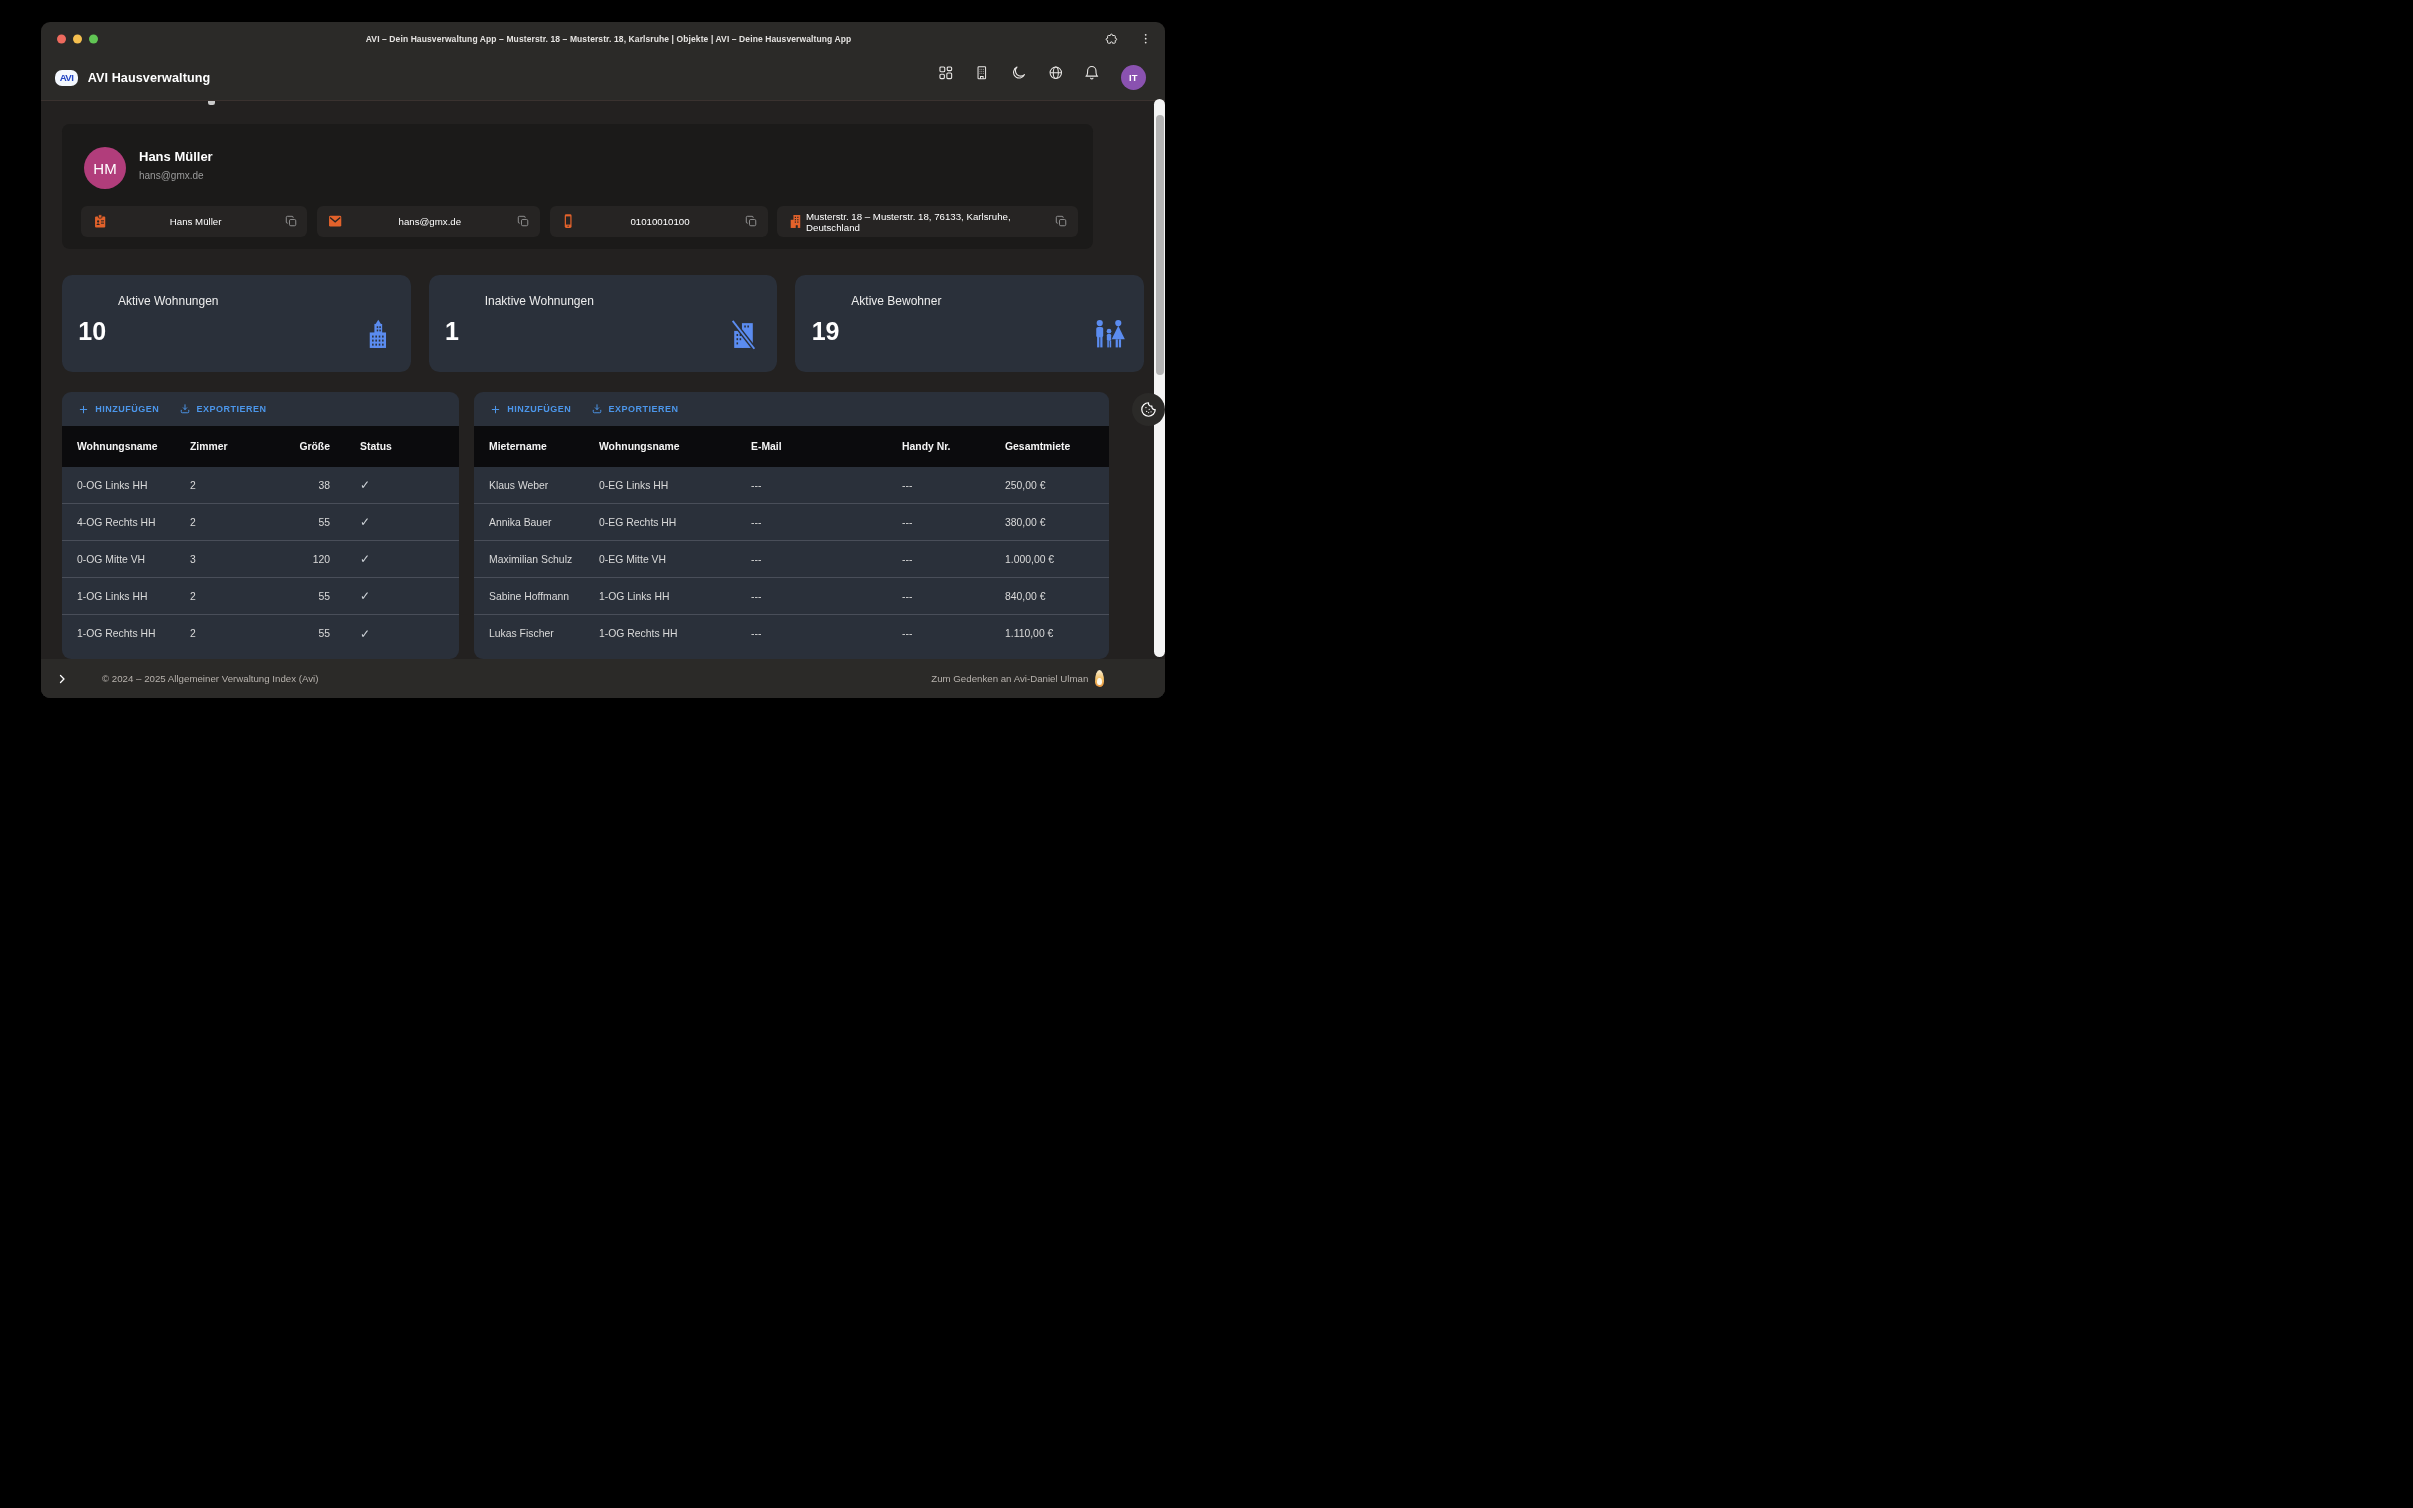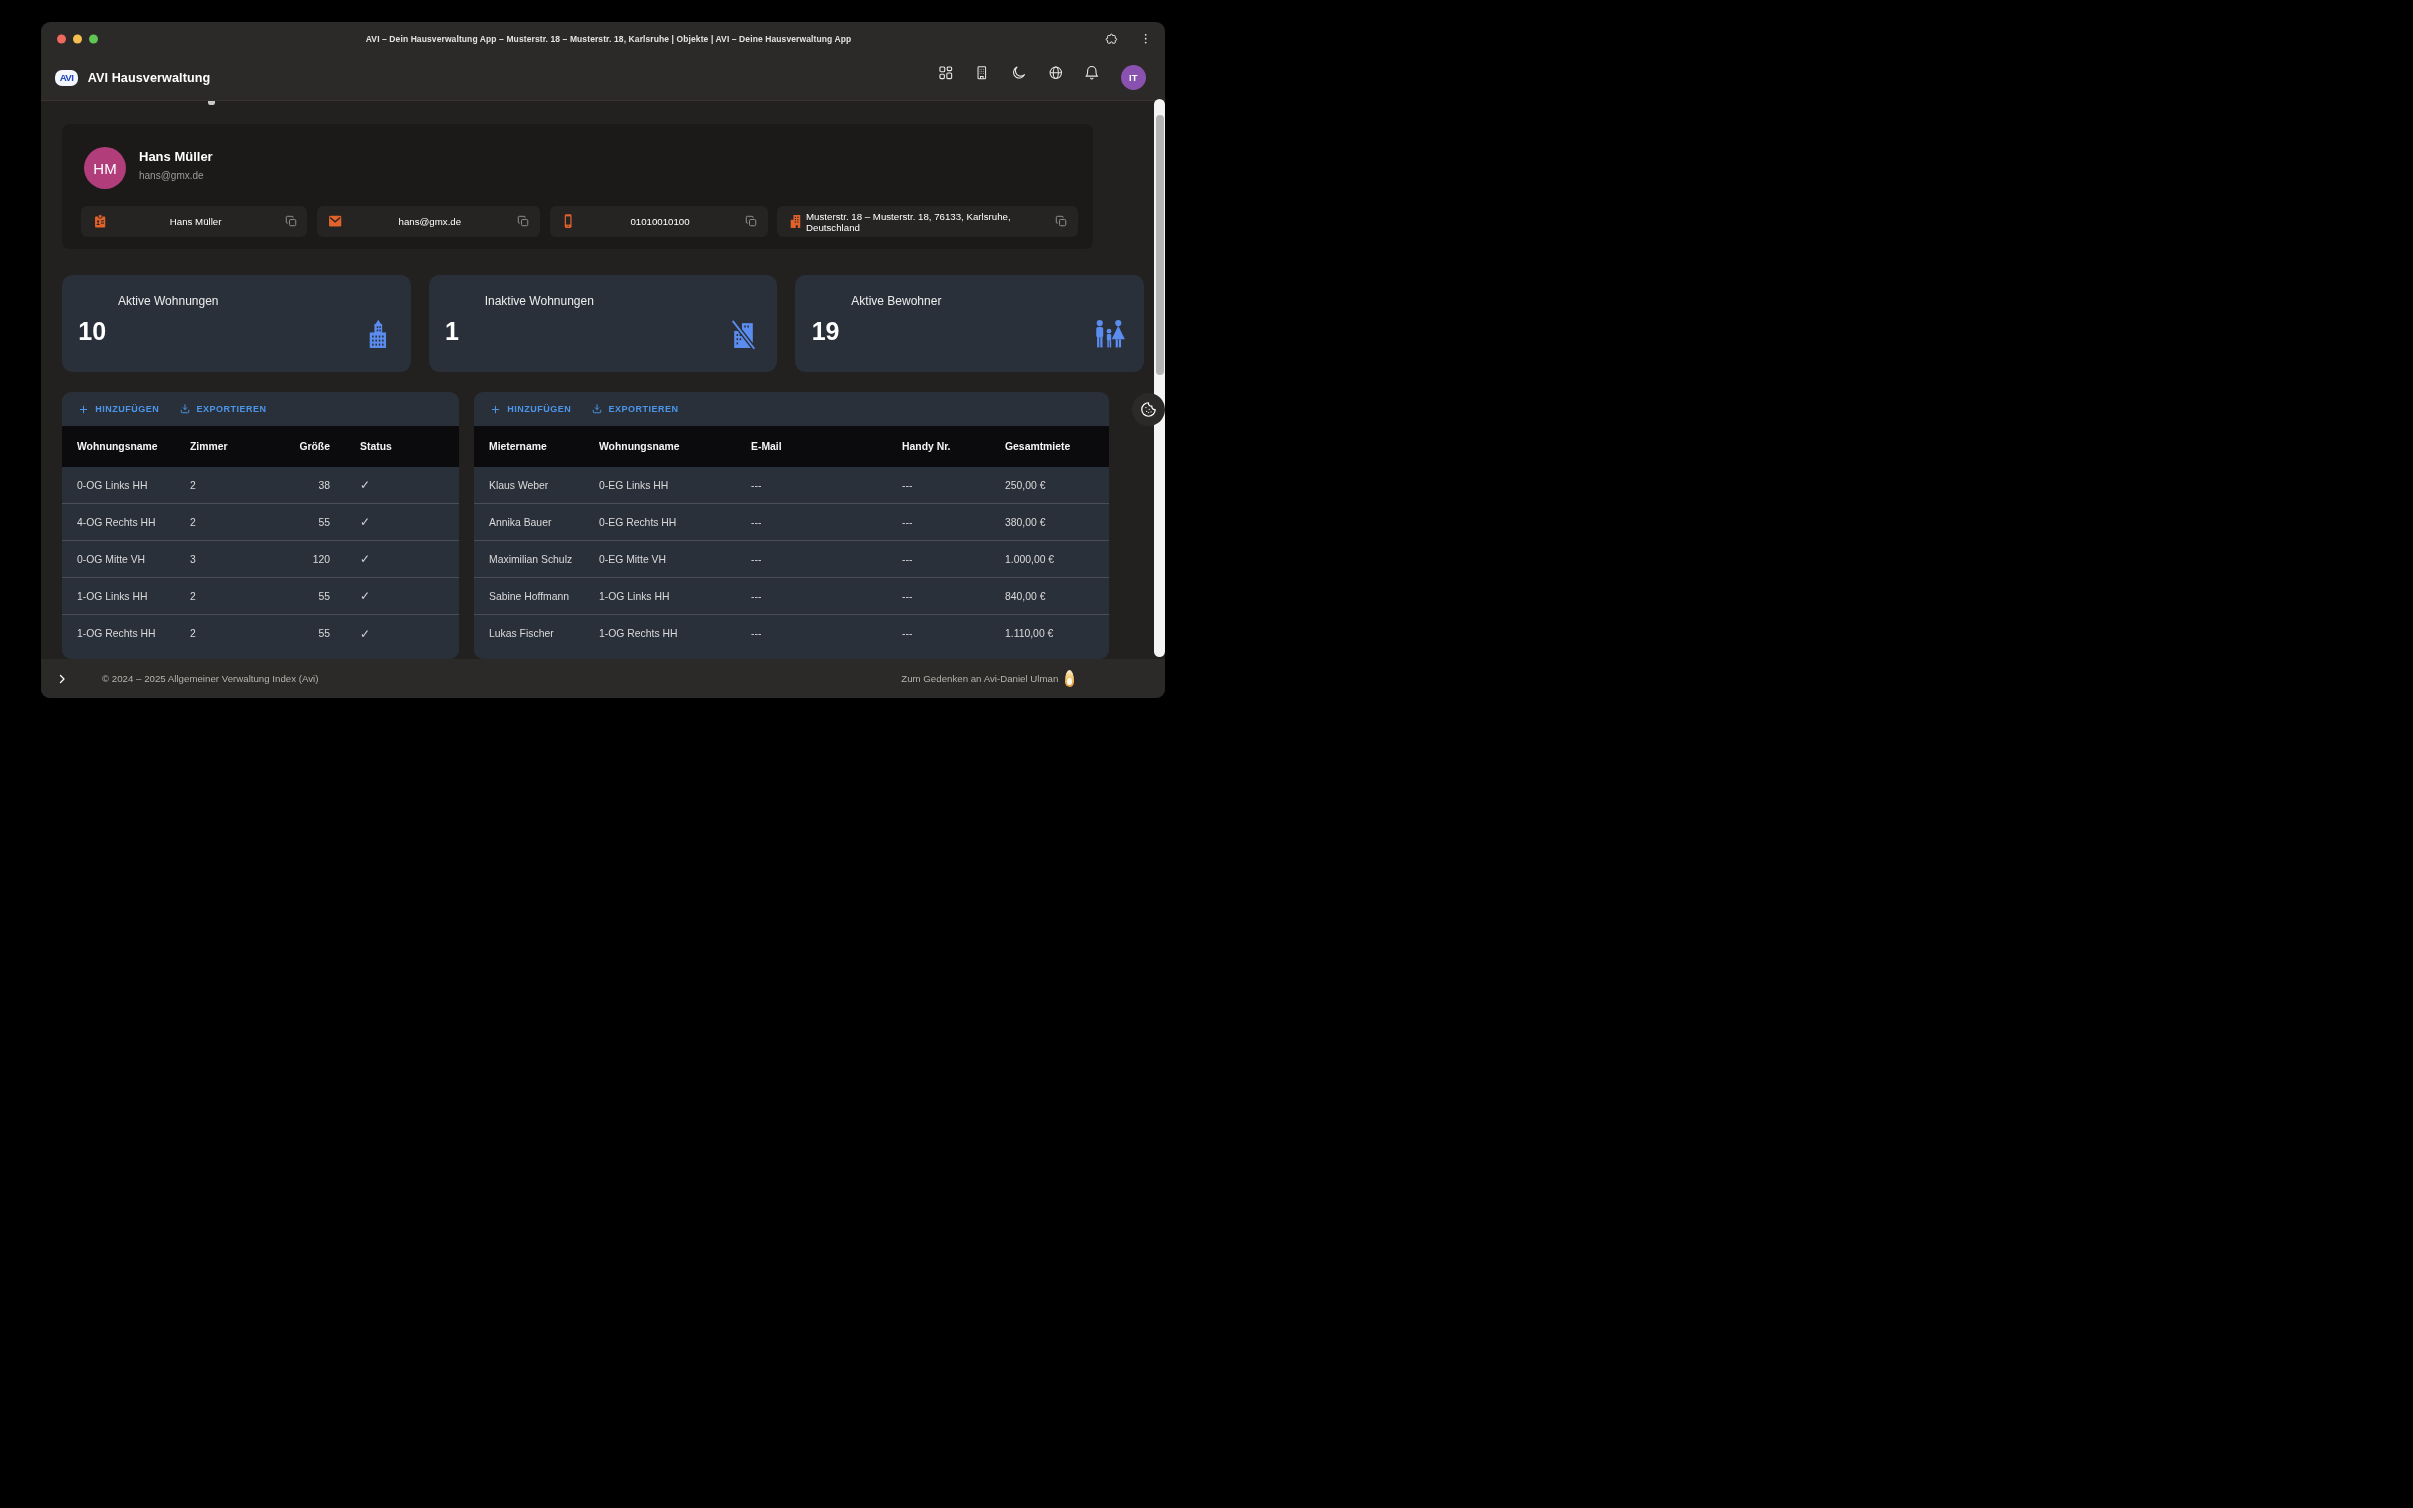--- a/index.html
+++ b/index.html
@@ -74,21 +74,21 @@
   .col-num { text-align:right; }
   .col-status { padding-left:30px; }
   .check { font-size:12px; color:#ccd1d6; }
 
   
   .appfooter { position:absolute; left:0; right:0; bottom:0; height:39px; background:#2b2a28;
                display:flex; align-items:center; z-index:6; }
   .foot-chevron { background:none; border:none; cursor:pointer; margin-left:12px; width:18px; height:18px;
                   display:flex; align-items:center; justify-content:center; }
   .foot-copy { margin-left:31px; font-size:9.7px; color:#b7b2ad; }
-  .foot-right { margin-left:auto; margin-right:91px; display:flex; align-items:center; gap:6.7px;text-align:right; }
+  .foot-right { margin-left:auto; margin-right:61px; display:flex; align-items:center; gap:6.7px;text-align:right; }
   .foot-mem { font-size:9.7px; color:#b7b2ad; }
   .flame { width:9px; height:16.3px; border-radius:50% 50% 46% 54% / 70% 66% 34% 30%;
            background:linear-gradient(#f9eed2, #f2bd62 55%, #e8953e); position:relative; }
   .flame::after { content:""; position:absolute; left:2.2px; bottom:1.5px; width:4.5px; height:6.7px;
                   border-radius:50% 50% 50% 50% / 62% 62% 38% 38%; background:#fdf8ea; }
 
   
   .scroll-track { position:absolute; left:1113px; top:77px; width:11px; height:558px;
                   background:#f4f4f4; border-radius:6px; z-index:5; }
   .scroll-thumb { position:absolute; left:1.5px; top:15.6px; width:8.2px; height:260px;

